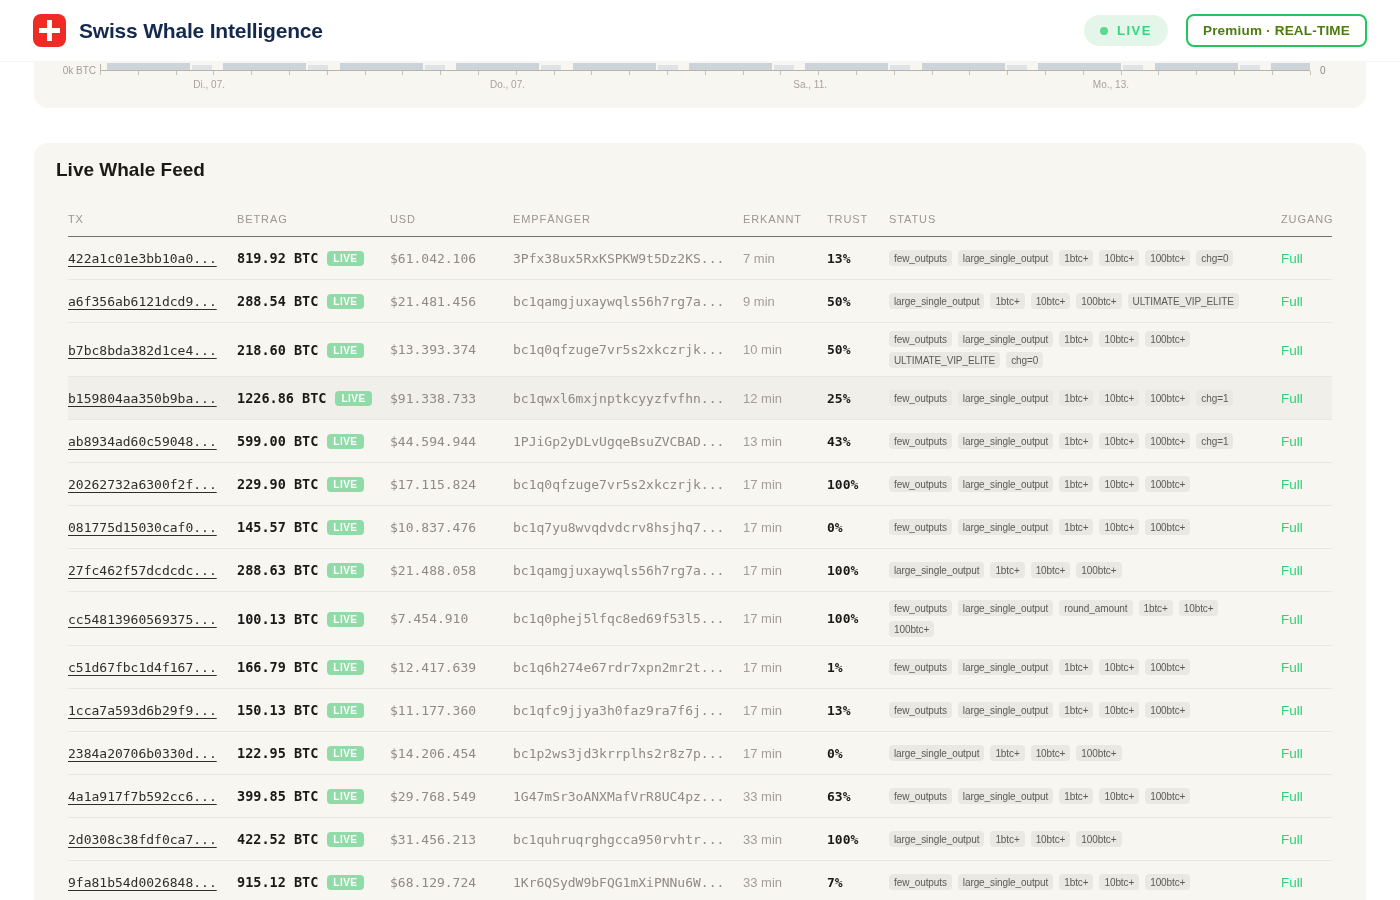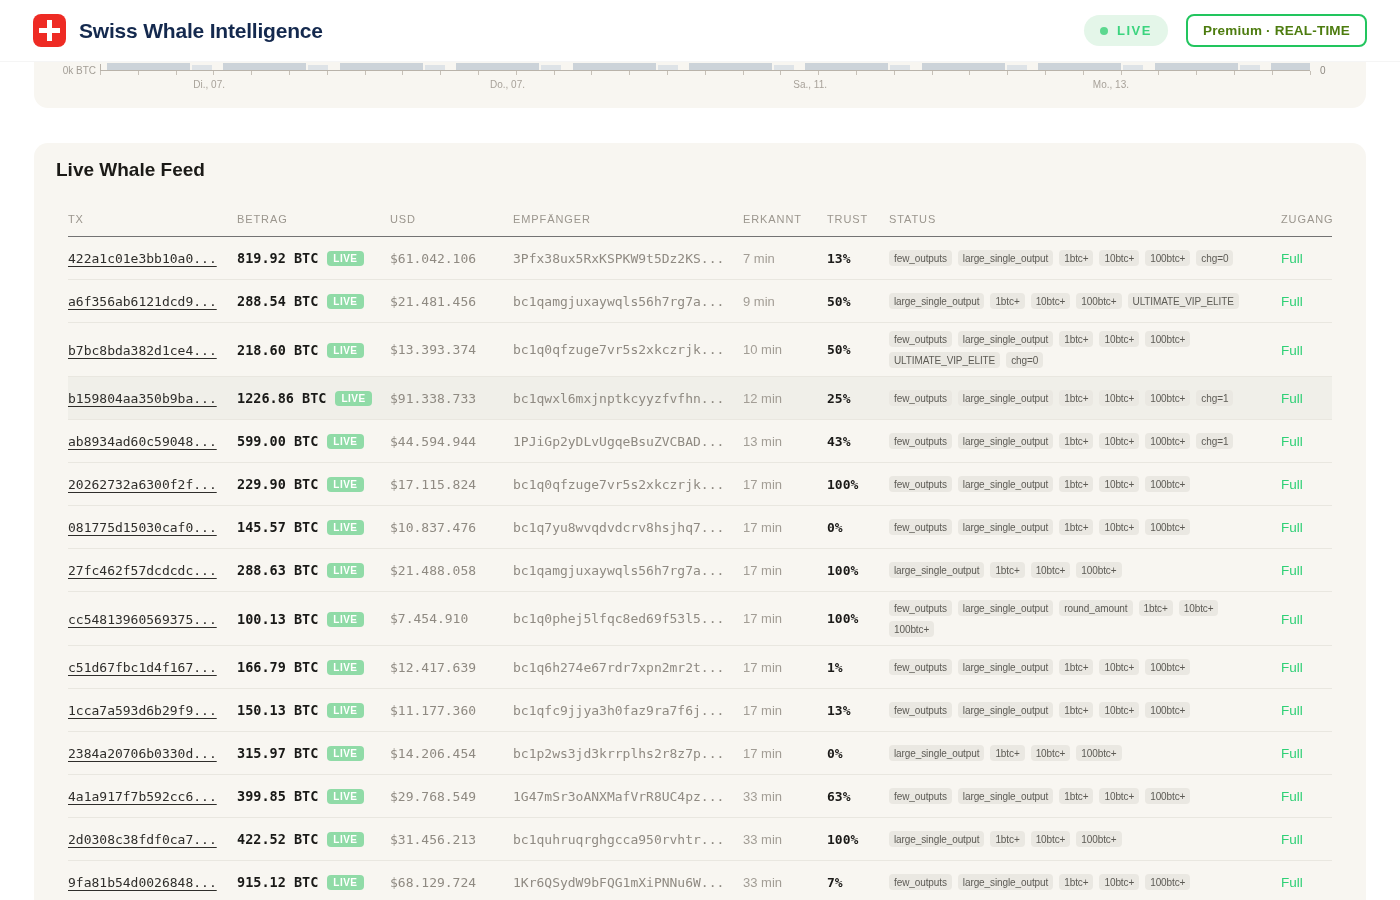--- a/index.html
+++ b/index.html
@@ -376,21 +376,21 @@
             <span class="tag">1btc+</span>
             <span class="tag">10btc+</span>
             <span class="tag">100btc+</span>
           </div>
     <div class="td td-access"><a class="access-link">Full</a></div>
   </div>
 
   <div class="tr">
     <div class="td td-tx"><a class="tx-link">2384a20706b0330d...</a></div>
     <div class="td td-amt">
-      <span class="amt">315.97 BTC</span><span class="live-badge">LIVE</span>
+      <span class="amt">122.95 BTC</span><span class="live-badge">LIVE</span>
     </div>
     <div class="td td-usd">$14.206.454</div>
     <div class="td td-rcpt">bc1p2ws3jd3krrplhs2r8z7p...</div>
     <div class="td td-time">17 min</div>
     <div class="td td-trust">0%</div>
     <div class="td td-tags">
             <span class="tag">large_single_output</span>
             <span class="tag">1btc+</span>
             <span class="tag">10btc+</span>
             <span class="tag">100btc+</span>

